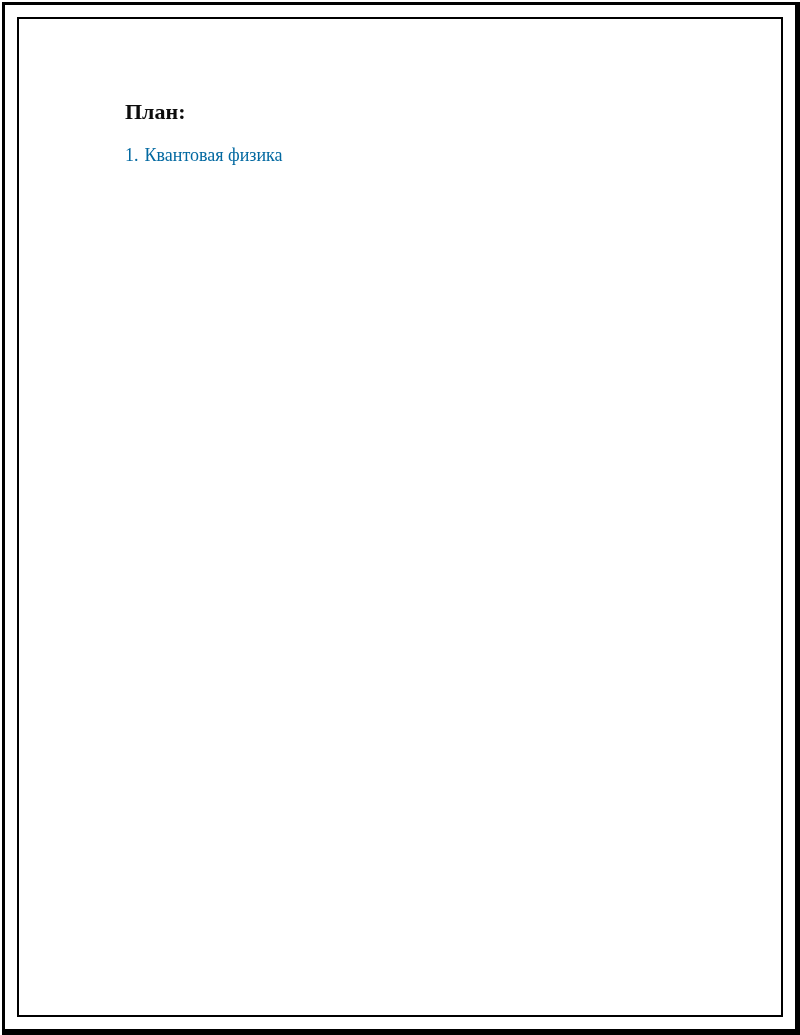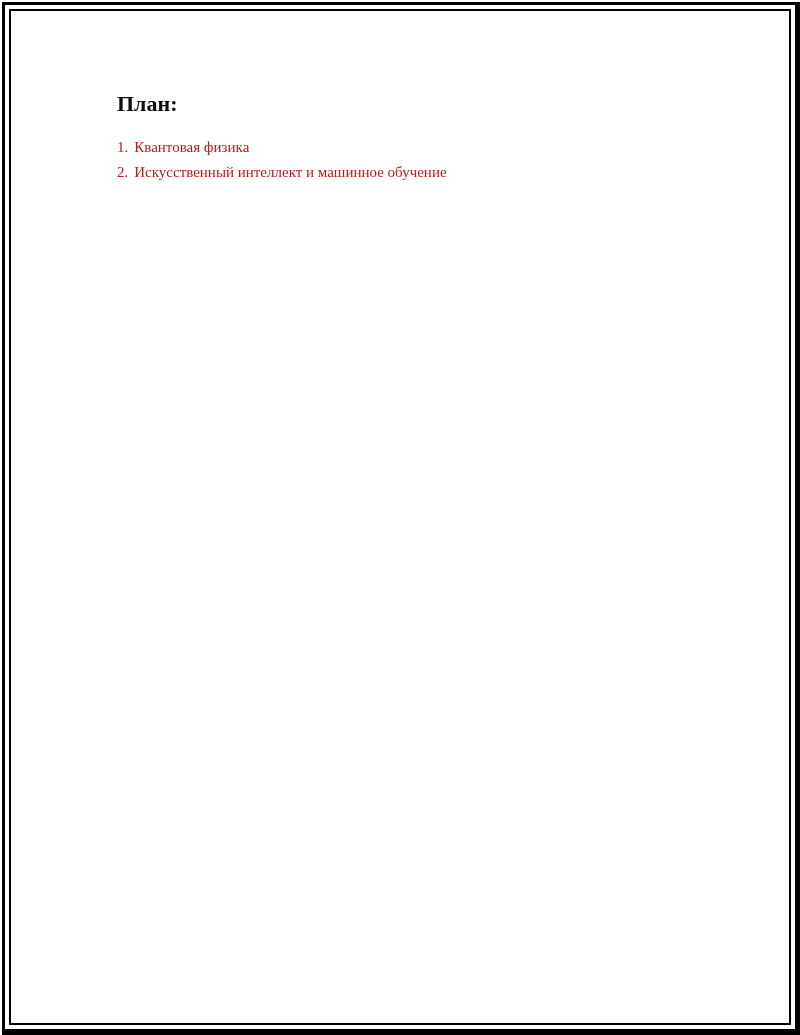--- a/index.html
+++ b/index.html
@@ -22,21 +22,21 @@
     left: 2px;
     right: 0;
     bottom: 0;
     border-style: solid;
     border-color: #000000;
     border-top-width: 3px;
     border-left-width: 3px;
     border-right-width: 5px;
     border-bottom-width: 6px;
     background: #ffffff;
-    padding: 4px;
+    padding: 12px;
     box-sizing: border-box;
   }
   
   .page-inner {
     width: 100%;
     height: 100%;
     box-sizing: border-box;
     border: 2px solid #000000;
     background: #ffffff;
     padding: 80px 40px 0 106px;
@@ -45,43 +45,40 @@
     margin: 0;
     font-size: 22px;
     line-height: 26px;
     font-weight: bold;
     color: #0d0d0d;
   }
   .doc-list {
     margin-top: 18px;
   }
   .doc-list-item {
-    font-size: 15px;
+    font-size: 18px;
     line-height: 25px;
-    color: #b91c1c;
+    color: #0369a1;
     white-space: nowrap;
   }
   .item-number {
     margin-right: 6px;
   }
 </style>
 </head>
 <body>
 
 <div class="page-outer">
   <div class="page-inner">
 
     <h1 class="doc-heading">План:</h1>
 
     <div class="doc-list">
 
       <div class="doc-list-item">
         <span class="item-number">1.</span><span>Квантовая физика</span>
       </div>
 
-      <div class="doc-list-item">
-        <span class="item-number">2.</span><span>Искусственный интеллект и машинное обучение</span>
-      </div>
 
 
     </div>
   </div>
 </div>
 
 </body></html>

